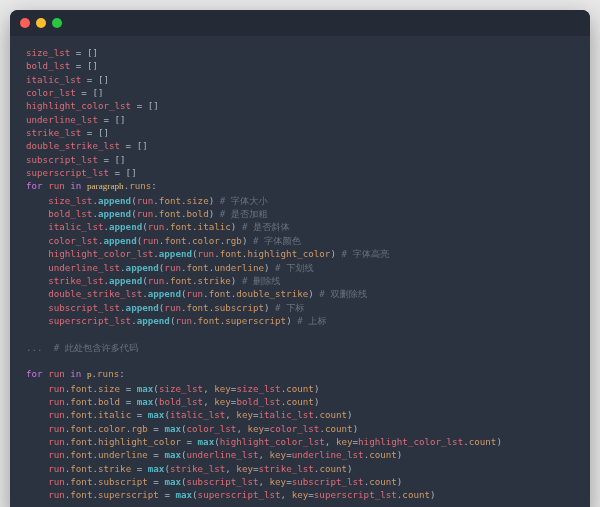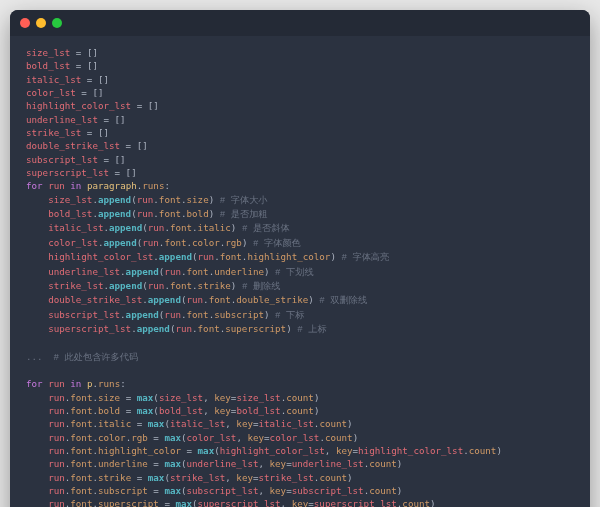--- a/index.html
+++ b/index.html
@@ -39,22 +39,22 @@
     white-space: pre;
     color: #b9c0cc;
     overflow: hidden;
   }
   .tok-var { color: #e06c75; }
   .tok-op  { color: #abb2bf; }
   .tok-punc{ color: #abb2bf; }
   .tok-kw  { color: #c678dd; }
   .tok-attr{ color: #d19a66; margin-top: 20px; }
   .tok-fn  { color: #56b6c2; font-weight: bold; }
-  .tok-cmt { color: #6a7282; font-family: Liberation Mono, monospace; }
-  .tok-obj { color: #e5c07b; }
+  .tok-cmt { color: #6a7282; }
+  .tok-obj { color: #e5c07b; font-family: Liberation Serif, serif; }
 </style>
 </head>
 <body>
 
 <div class="window">
   <div class="titlebar">
     <div class="tl-btn tl-close"></div>
     <div class="tl-btn tl-min"></div>
     <div class="tl-btn tl-max"></div>
   </div>

